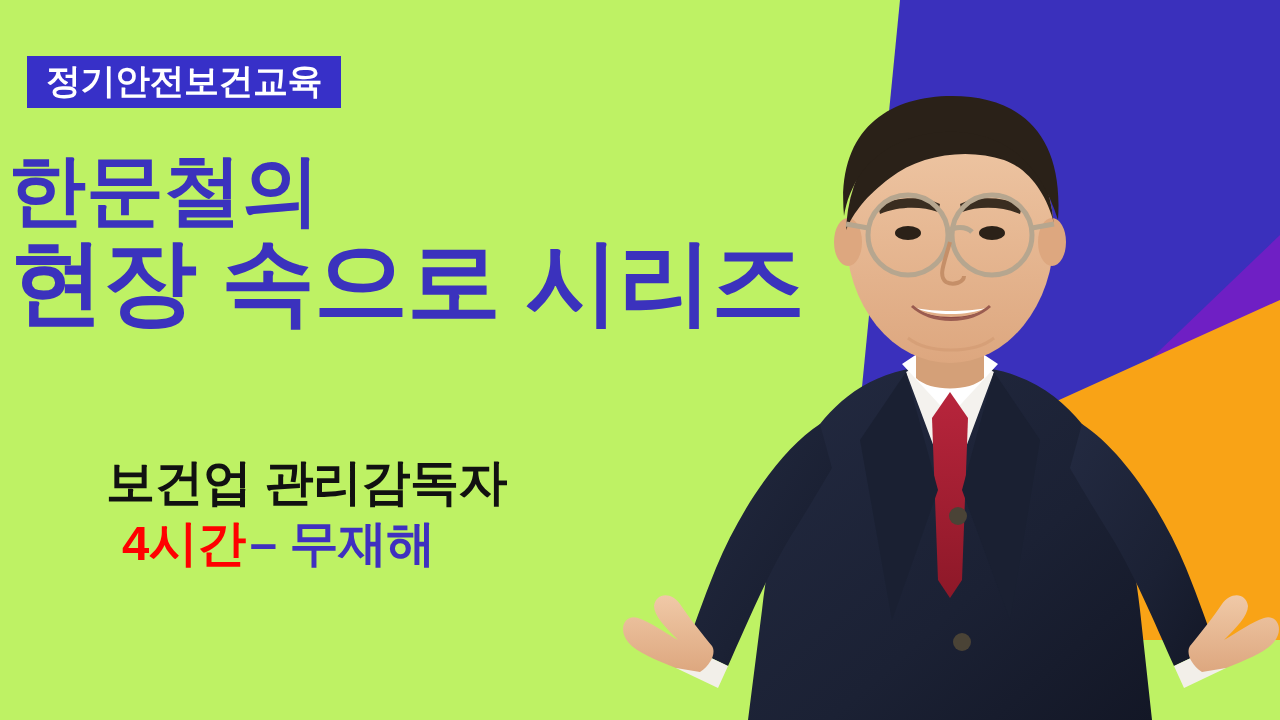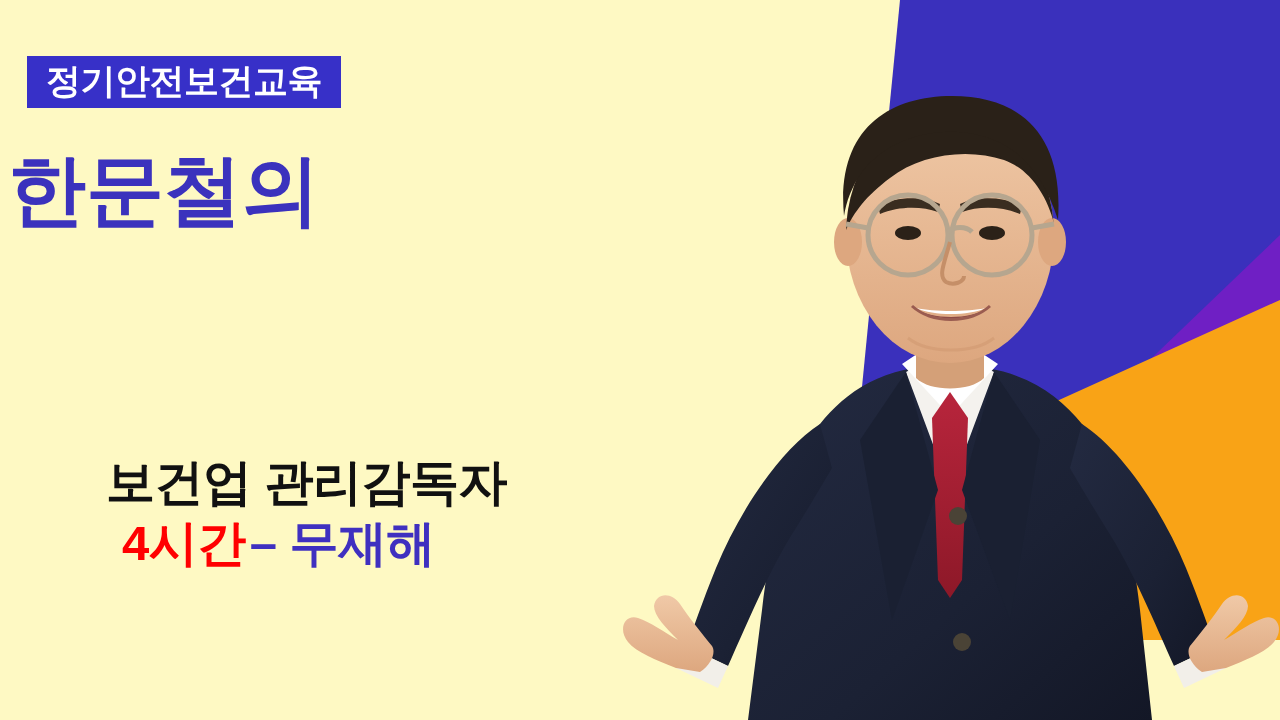--- a/index.html
+++ b/index.html
@@ -106,21 +106,21 @@
     left: 620px;
     top: 20px;
     width: 660px;
     height: 700px;
   }
   .presenter svg { display: block; }
 </style>
 </head>
 <body>
 
-<div id="stage" style="background: #fef9c3;">
+<div id="stage" style="background: #bef264;">
 
   <div class="bg-layer">
     <div class="band">
       <svg width="1280" height="720" viewBox="0 0 1280 720" xmlns="http://www.w3.org/2000/svg">
         <polygon id="shape-indigo" points="900,0 1280,0 1280,330 1055,560 845,560" fill="#3a30bc"></polygon>
         <polygon id="shape-violet" points="1280,235 1280,600 1120,600 1035,470" fill="#6f1fc4"></polygon>
         <polygon id="shape-orange" points="1280,300 1280,640 1125,640 1060,720 755,720 1015,420" fill="#f9a316"></polygon>
       </svg>
     </div>
   </div>
@@ -226,20 +226,21 @@
       <path d="M292 286 C 312 304 350 304 370 286" fill="none" stroke="#9a5c50" stroke-width="3"></path>
 
       <path d="M288 318 C 308 334 354 334 374 318" fill="none" stroke="#d09a72" stroke-width="3" opacity="0.6"></path>
     </svg>
   </div>
 
   <div class="badge" style="background: rgb(55, 48, 200); color: rgb(255, 255, 255);">정기안전보건교육</div>
 
   <div class="title-block">
     <span class="title-line1" style="color: rgb(59, 50, 189);">한문철의</span>
+    <span class="title-line2" style="color: rgb(59, 50, 189);">현장 속으로 시리즈</span>
   </div>
 
   <div class="sub-block">
     <span class="sub-line1" style="color: rgb(17, 17, 17);">보건업  관리감독자</span>
     <span class="sub-line2">
       <span class="sub-hours" style="color: rgb(255, 0, 0); margin-top: 20px;">4시간</span><span class="sub-dash" style="color: rgb(63, 48, 192);">–</span><span class="sub-tail" style="color: rgb(63, 48, 192); margin-left: 9px;">무재해</span>
     </span>
   </div>
 
 </div>

